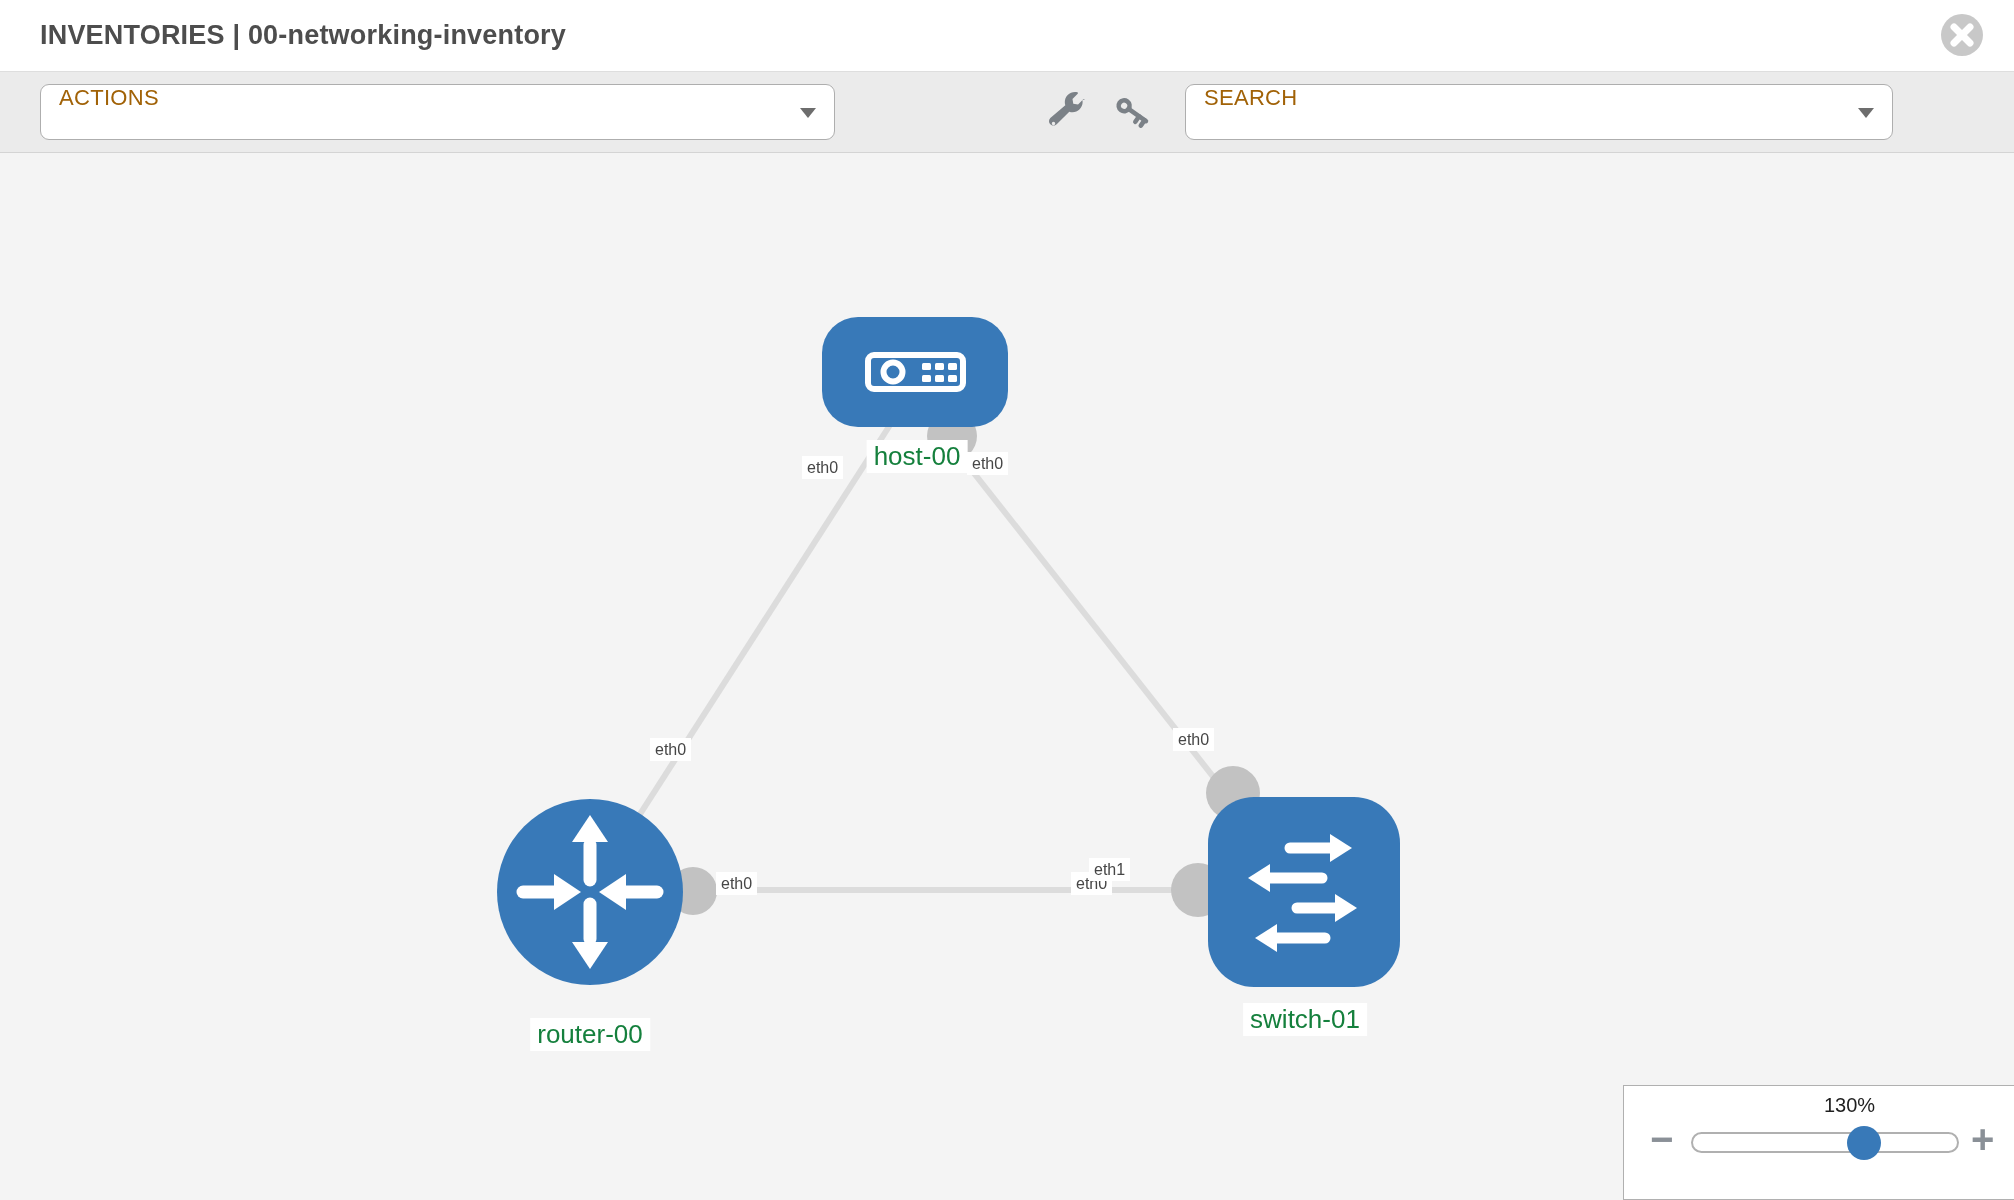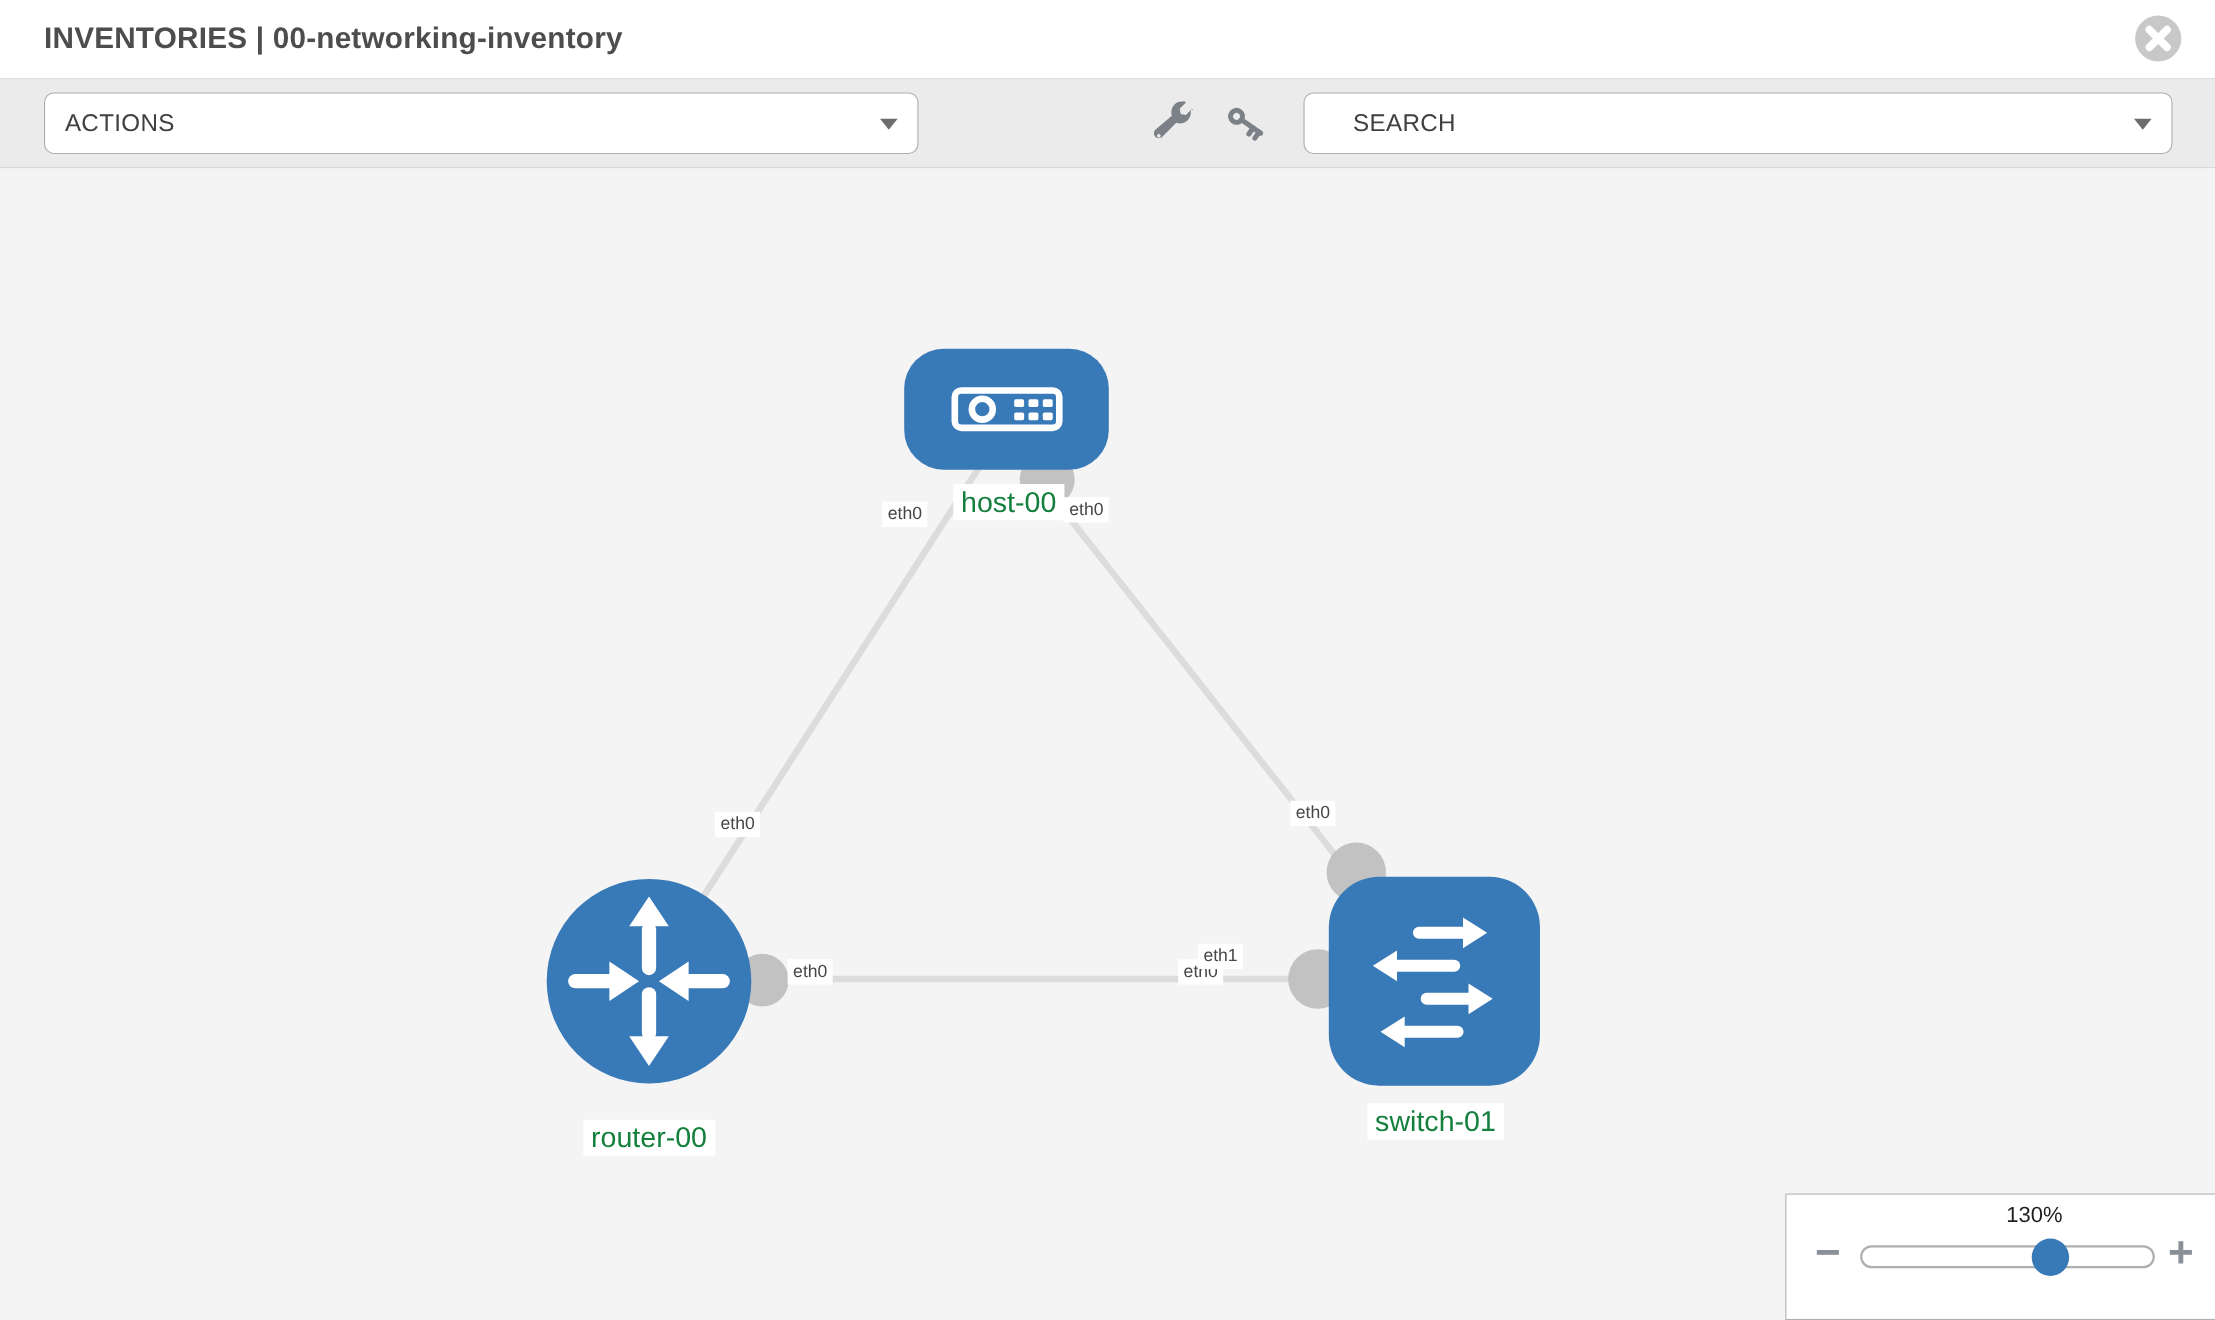--- a/index.html
+++ b/index.html
@@ -7,28 +7,28 @@
          font-family:"Liberation Sans",sans-serif;background:#f4f4f4;}
   
   .hdr{position:absolute;left:0;top:0;width:2014px;height:71px;background:#ffffff;}
   .hdr h1{position:absolute;left:40px;top:0;margin:0;line-height:71px;
           font-size:27px;font-weight:700;color:#4d4d4d;letter-spacing:.2px;}
   .close-btn{position:absolute;left:1940px;top:13px;width:44px;height:44px;cursor:pointer;}
   
   .tbar{position:absolute;left:0;top:71px;width:2014px;height:82px;background:#ebebeb;
         border-top:1px solid #dedede;border-bottom:1px solid #d4d4d4;box-sizing:border-box;}
   .select{position:absolute;top:12px;height:56px;background:#fff;border:1px solid #aeaeae;
-          border-radius:9px;box-sizing:border-box;display:flex;align-items:center;
-          font-size:22px;color:#404040;}
+          border-radius:9px;box-sizing:border-box;display:flex;
+          font-size:22px;color:#a16207;}
   .select .lbl{margin-left:18px;letter-spacing:.3px;}
   .caret{position:absolute;right:18px;top:23px;width:0;height:0;
          border-left:8px solid transparent;border-right:8px solid transparent;
          border-top:10px solid #6d6d6d;}
   .sel-actions{left:40px;width:795px;}
-  .sel-search{left:1185px;width:790px;padding-left:26px;}
+  .sel-search{left:1185px;width:708px;}
   .tool-ic{position:absolute;top:20px;cursor:pointer;}
   .ic-wrench{left:1049px;}
   .ic-key{left:1113px;}
   
   .canvas{position:absolute;left:0;top:153px;width:2014px;height:1047px;background:#f4f4f4;}
   .links{position:absolute;left:0;top:0;}
   .node{position:absolute;background:#3879b8;}
   .node svg{position:absolute;left:0;top:0;}
   .n-host{left:822px;top:164px;width:186px;height:110px;border-radius:36px;cursor:pointer;}
   .n-router{left:497px;top:646px;width:186px;height:186px;border-radius:50%;cursor:pointer;}

